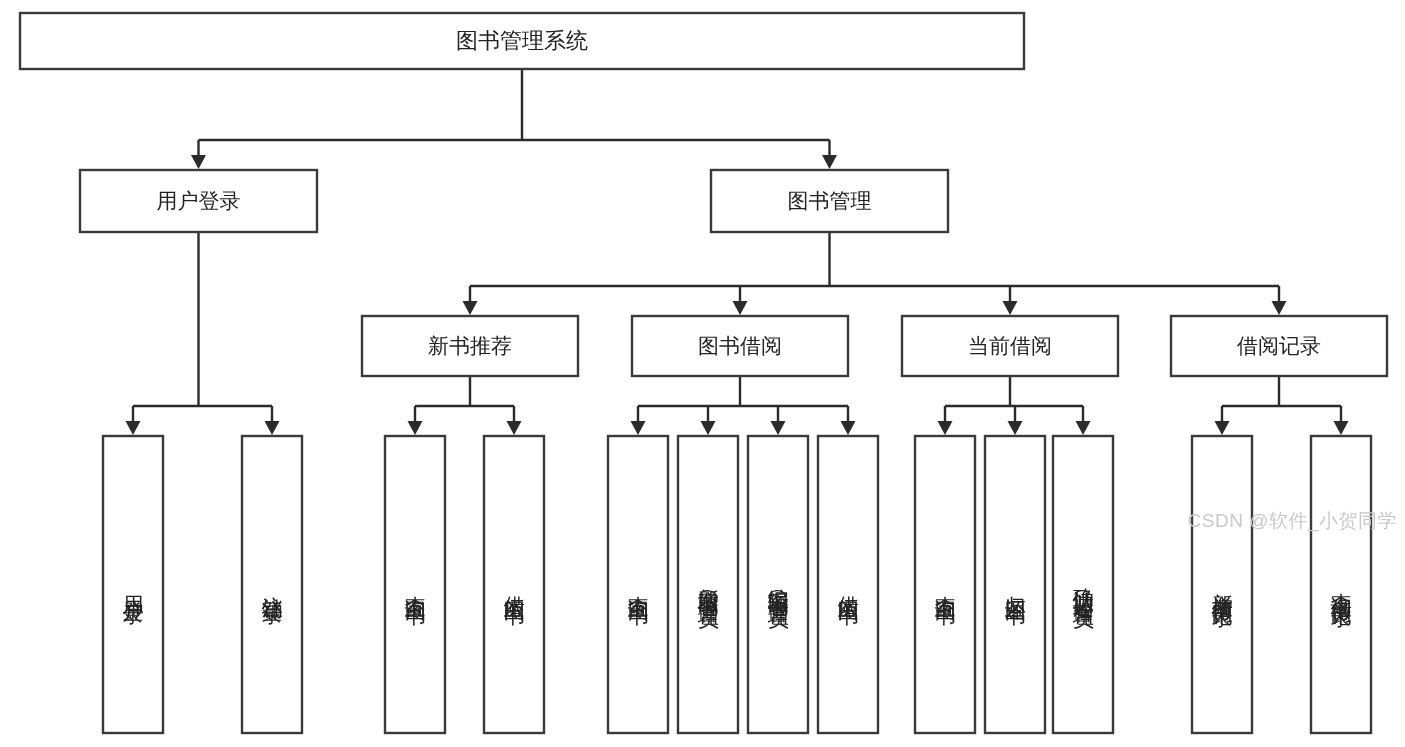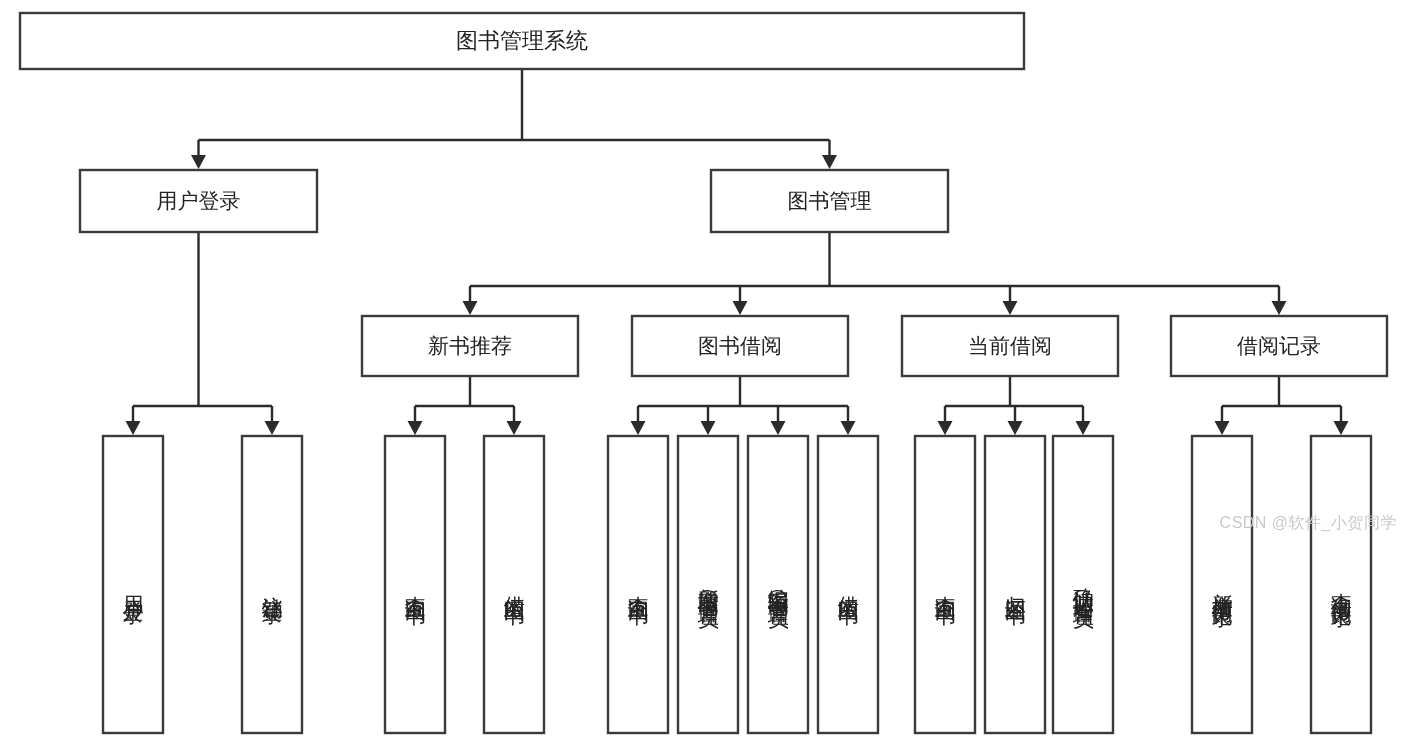--- a/index.html
+++ b/index.html
@@ -67,21 +67,21 @@
     justify-content: center;
     box-sizing: border-box;
     pointer-events: none;
     white-space: nowrap;
   }
   .watermark {
     position: absolute;
     right: 8px;
     bottom: 4px;
     font-family: "Liberation Sans", "DejaVu Sans", sans-serif;
-    font-size: 16px;
+    font-size: 19px;
     color: #c9c9c9;
     letter-spacing: 0.5px;
     white-space: nowrap;
   }
 </style>
 </head>
 <body>
 
 <div id="diagram-root">
 

